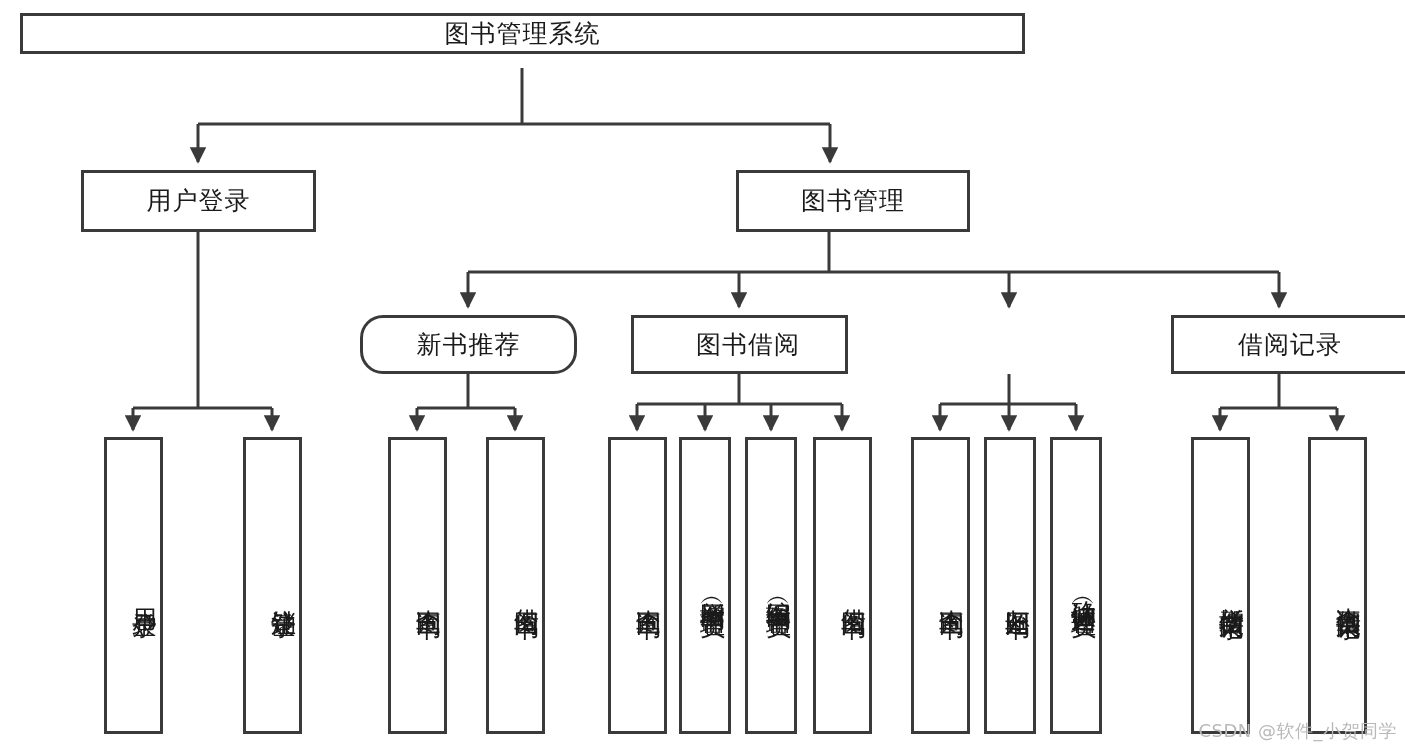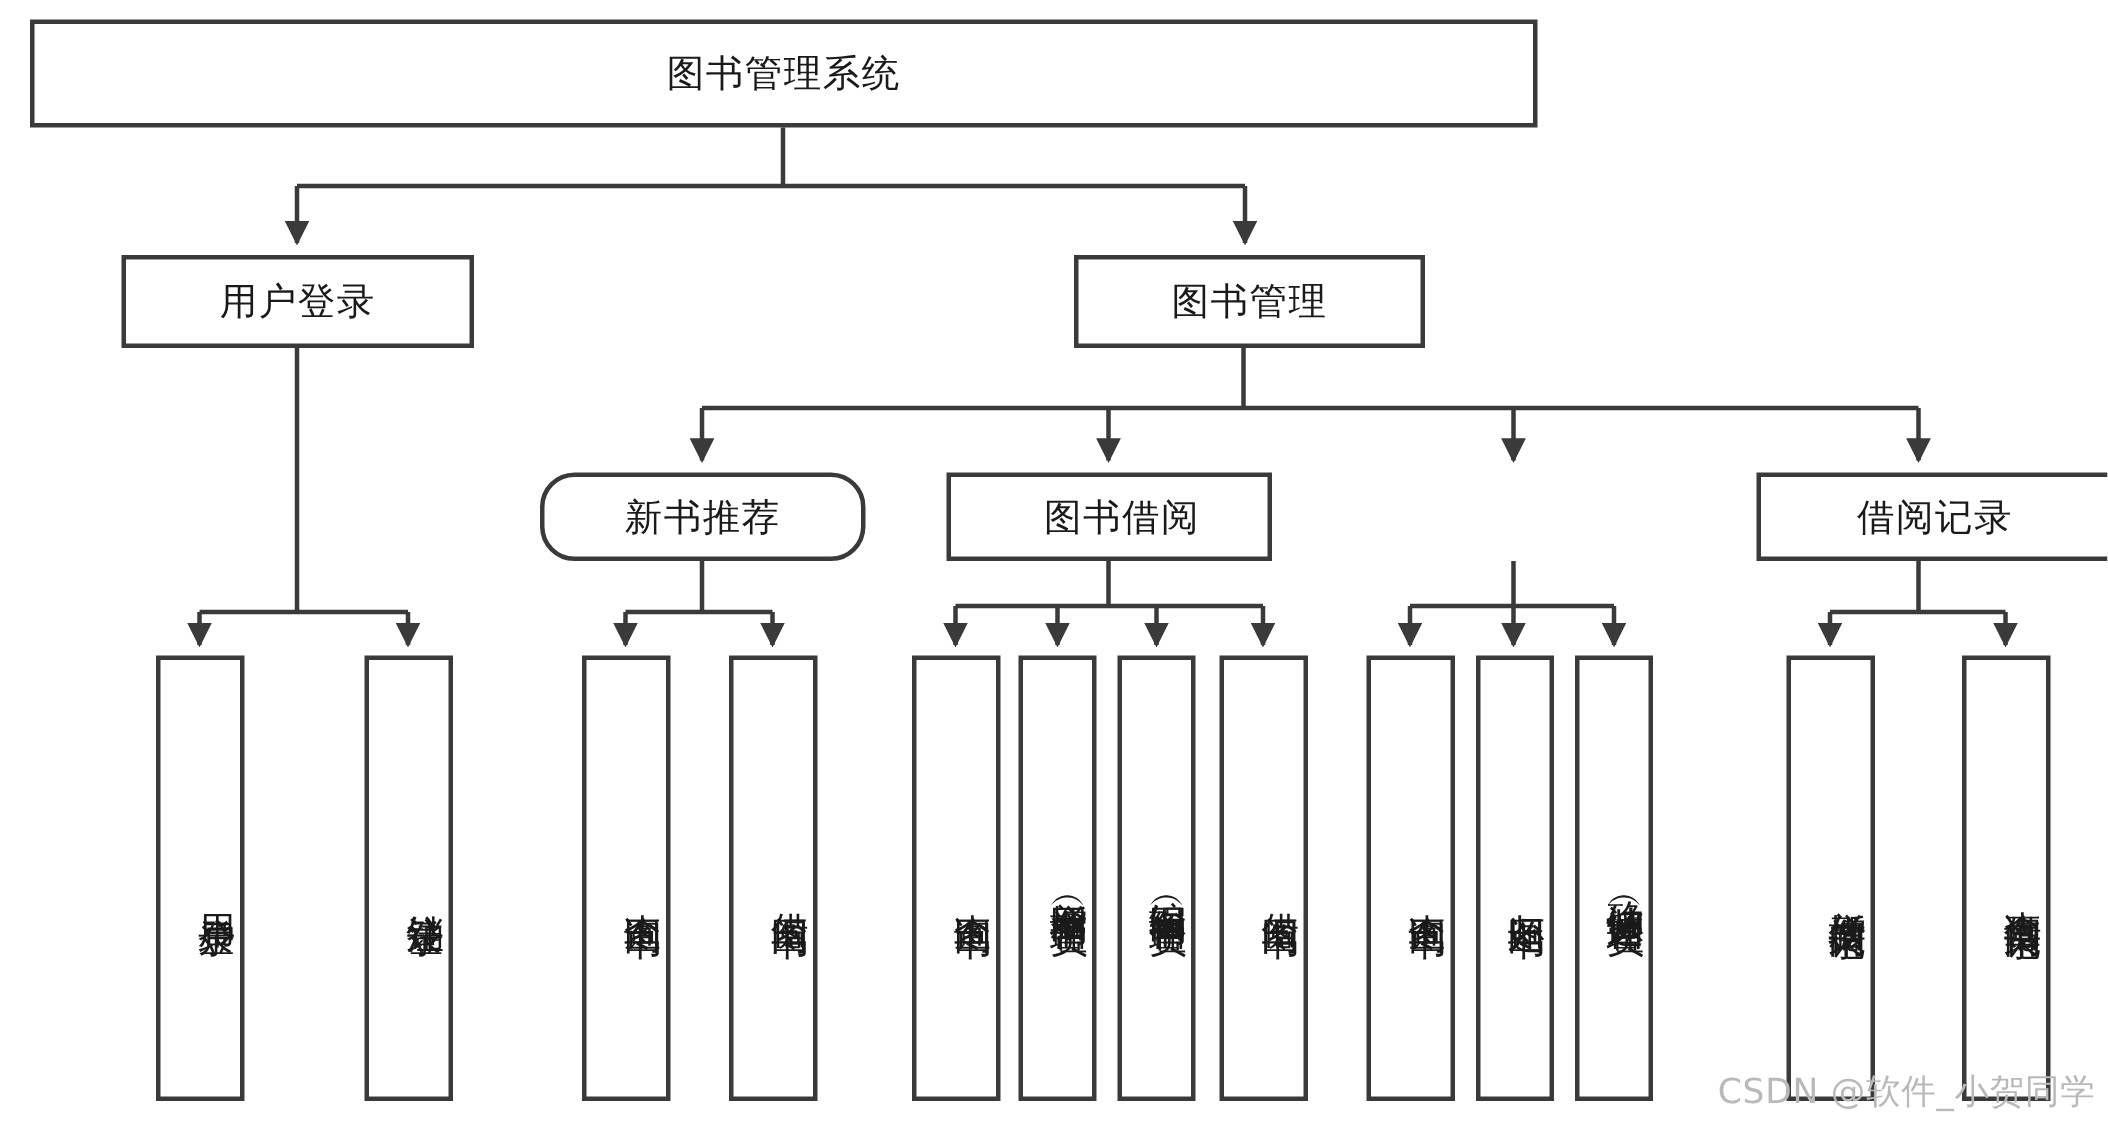--- a/index.html
+++ b/index.html
@@ -52,21 +52,21 @@
     left: 0;
     top: 0;
     width: 1405px;
     height: 747px;
     pointer-events: none;
   }
   .watermark {
     position: absolute;
     right: 8px;
     bottom: 4px;
-    font-size: 23px;
+    font-size: 18px;
     color: #b9b9b9;
     letter-spacing: 0.5px;
     white-space: nowrap;
   }
 </style>
 </head>
 <body>
 
 <div id="canvas">
 
@@ -113,28 +113,28 @@
       <path d="M 1009 404 L 1009 430" marker-end="url(#arrow)"></path>
       <path d="M 1076 404 L 1076 430" marker-end="url(#arrow)"></path>
 
       <path d="M 1279 374 L 1279 408"></path>
       <path d="M 1220 408 L 1337 408"></path>
       <path d="M 1220 408 L 1220 430" marker-end="url(#arrow)"></path>
       <path d="M 1337 408 L 1337 430" marker-end="url(#arrow)"></path>
     </g>
   </svg>
 
-  <div class="node horiz" style="left:20px; top:13px; width:1005px; height:72px;">
+  <div class="node horiz" style="left:20px; top:13px; width:1005px; height:41px;">
     <span>图书管理系统</span>
   </div>
 
   <div class="node horiz" style="left:81px; top:170px; width:235px; height:62px;">
     <span>用户登录</span>
   </div>
-  <div class="node horiz" style="left:716px; top:170px; width:234px; height:62px;">
+  <div class="node horiz" style="left:736px; top:170px; width:234px; height:62px;">
     <span>图书管理</span>
   </div>
 
   <div class="node horiz" style="left:360px; top:315px; width:217px; height:59px;border-radius:23px;">
     <span>新书推荐</span>
   </div>
   <div class="node horiz" style="left:631px; top:315px; width:217px; height:59px;padding-left:17px;">
     <span>图书借阅</span>
   </div>
   <div class="node horiz" style="left:1171px; top:315px; width:238px; height:59px;">

